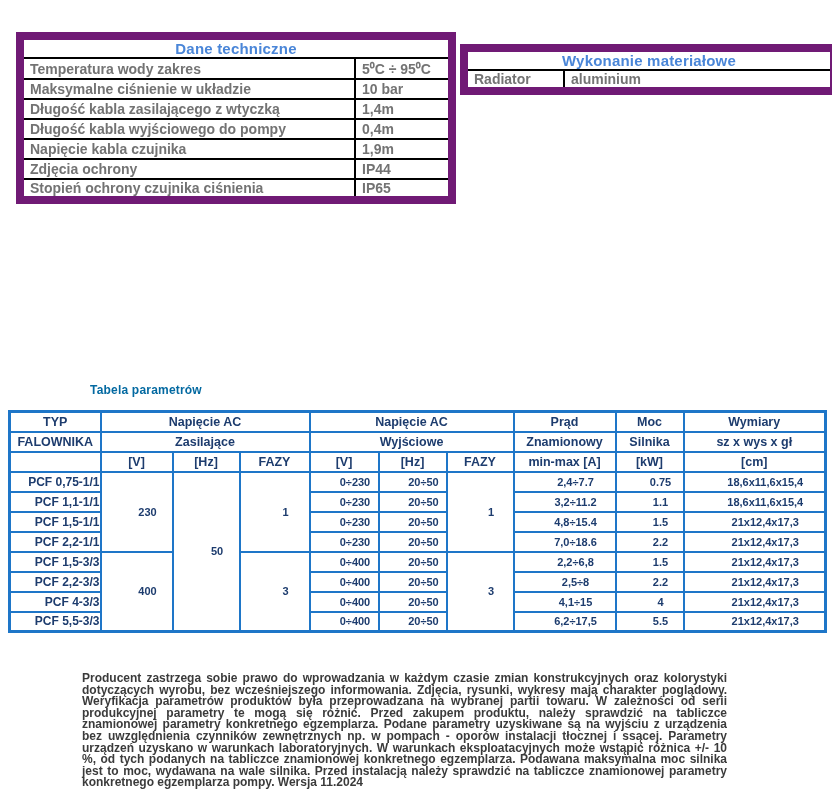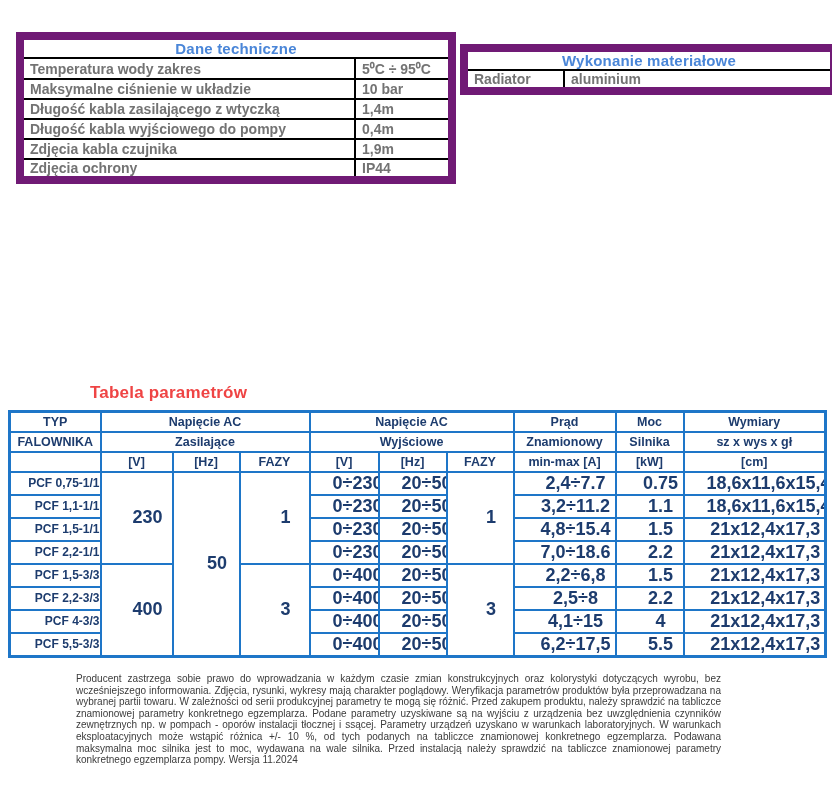--- a/index.html
+++ b/index.html
@@ -20,39 +20,39 @@
   .blk-table .lbl, .blk-table .val {
     color:#737373; font-weight:bold; font-size:14px; padding:0 6px;
     white-space:nowrap; overflow:hidden;
   }
   #tech-table  { position:absolute; left:8px;  top:32px; width:432px; }
   #mat-table   { position:absolute; left:452px; top:44px; width:370px; }
 
   
   .param-title {
     position:absolute; left:90px; top:383px;
-    color:#ef4444; font-weight:bold; font-size:17px; letter-spacing:.2px;
+    color:#0369a1; font-weight:bold; font-size:12px; letter-spacing:.2px;
   }
   #param-table {
     position:absolute; left:8px; top:410px; width:816px;
     border:3px solid #1e76c8; background:#fff;
   }
   #param-table td, #param-table th {
     border:2px solid #1e76c8; color:#1d3c6e; font-weight:bold;
     height:20px; vertical-align:middle; text-align:center;
     white-space:nowrap; overflow:hidden;
   }
   #param-table th { font-size:12.5px;margin-left:28px; }
-  #param-table td { font-size:18px;padding-left:22px; }
+  #param-table td { font-size:11px;padding-left:22px; }
   #param-table td.type-cell { text-align:right; padding-left:5px; font-size:12px; }
 
   
   .disclaimer {
-    position:absolute; left:76px; top:673px; width:645px;
-    color:#3b3b3b; font-size:10px; line-height:11.6px; font-weight:normal;
+    position:absolute; left:82px; top:673px; width:645px;
+    color:#3b3b3b; font-size:12px; line-height:11.6px; font-weight:bold;
     text-align:justify;
   }
 </style>
 </head>
 <body>
 
 <table id="tech-table" class="blk-table">
   <colgroup>
       <col style="width:335px">
       <col style="width:97px">
@@ -71,26 +71,30 @@
   </tr>
   <tr>
     <td class="lbl">Długość kabla zasilającego z wtyczką</td>
     <td class="val">1,4m</td>
   </tr>
   <tr>
     <td class="lbl">Długość kabla wyjściowego do pompy</td>
     <td class="val">0,4m</td>
   </tr>
   <tr>
-    <td class="lbl">Zdjęcia kabla czujnika</td>
+    <td class="lbl">Napięcie kabla czujnika</td>
     <td class="val">1,9m</td>
   </tr>
   <tr>
     <td class="lbl">Zdjęcia ochrony</td>
     <td class="val">IP44</td>
+  </tr>
+  <tr>
+    <td class="lbl">Stopień ochrony czujnika ciśnienia</td>
+    <td class="val">IP65</td>
   </tr>
 </tbody>
   </table>
 
 <table id="mat-table" class="blk-table">
   <colgroup>
       <col style="width:100px">
       <col style="width:270px">
     </colgroup>
   <tbody>

